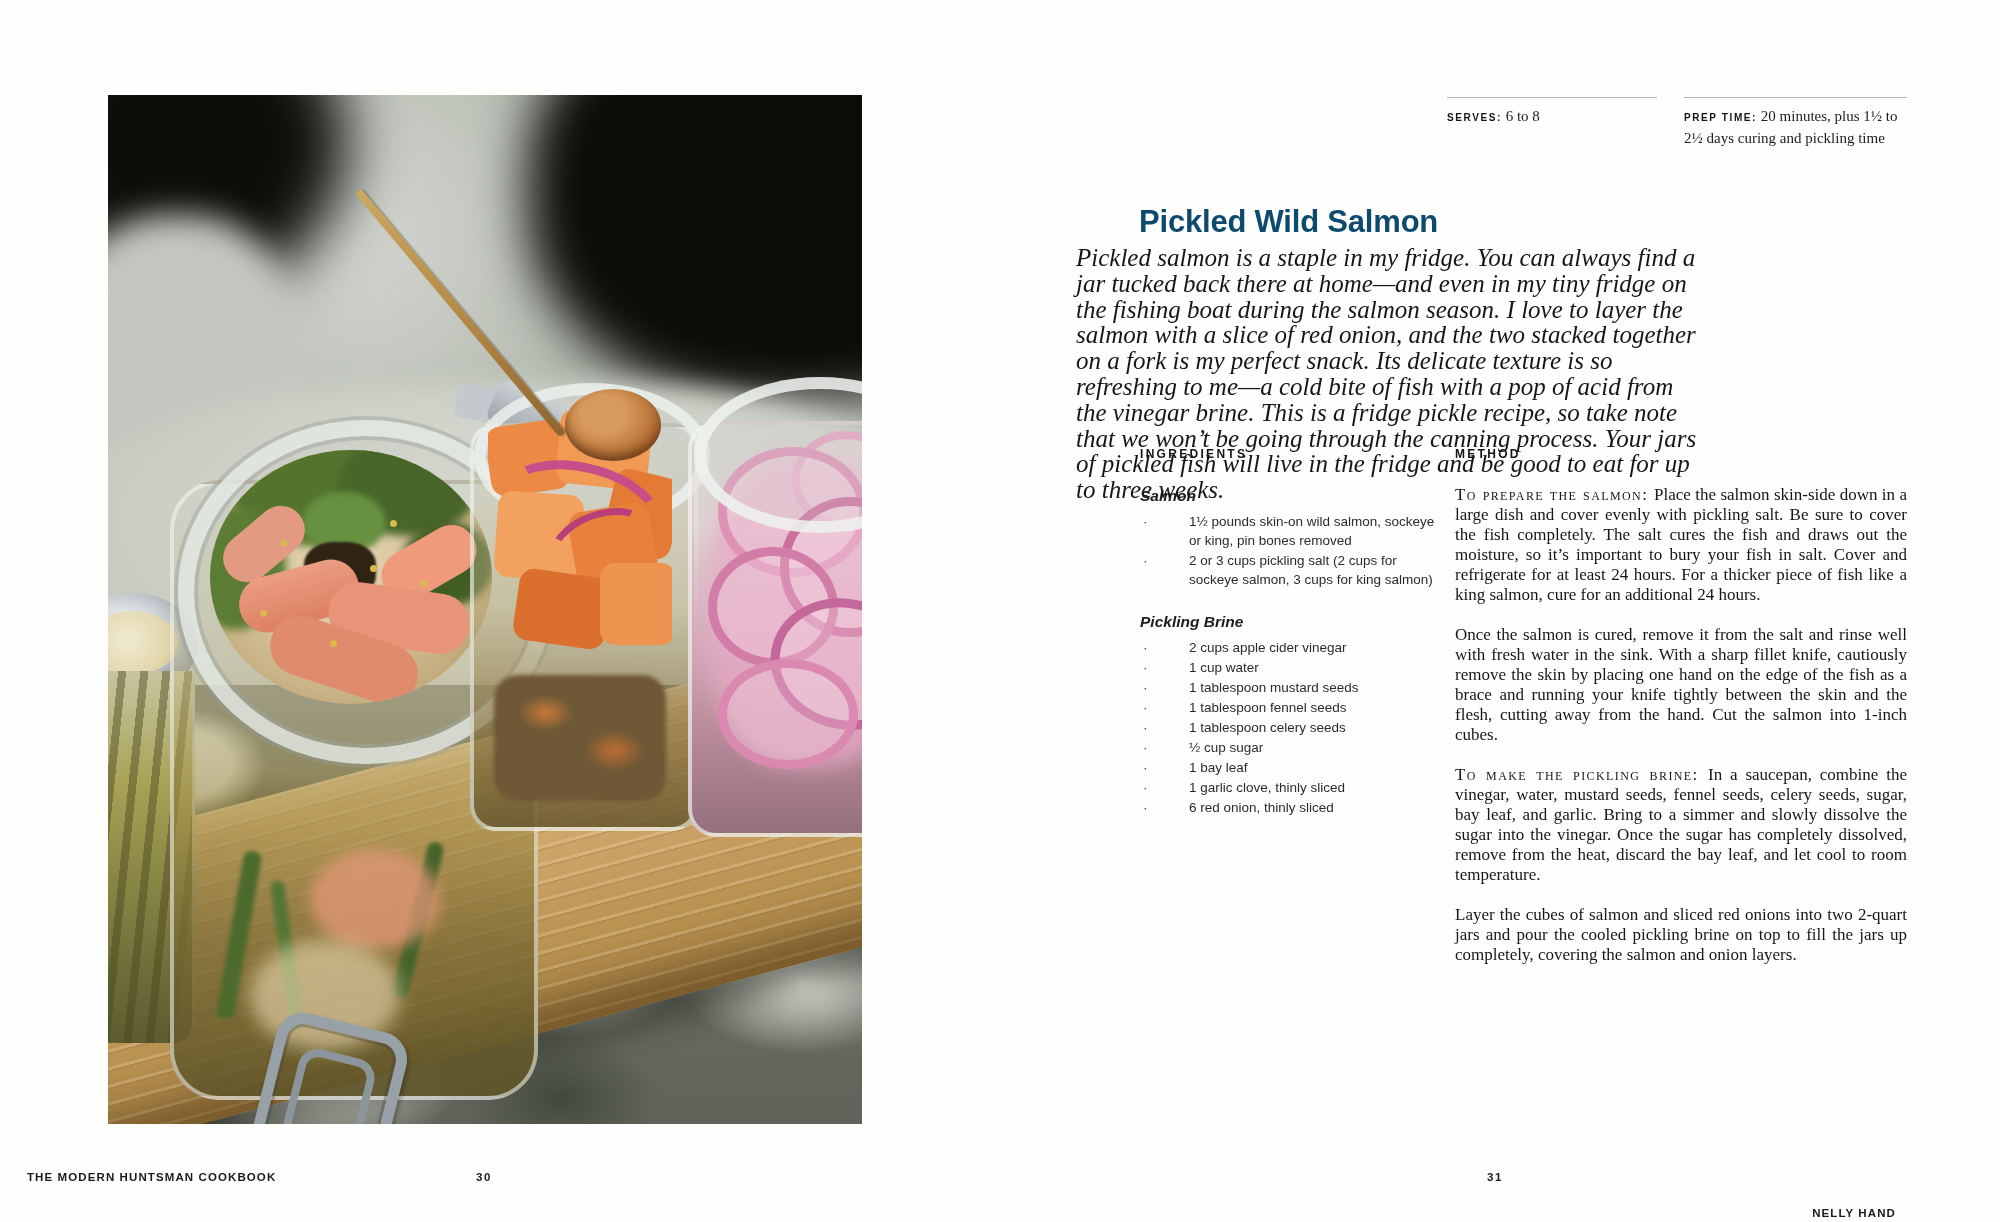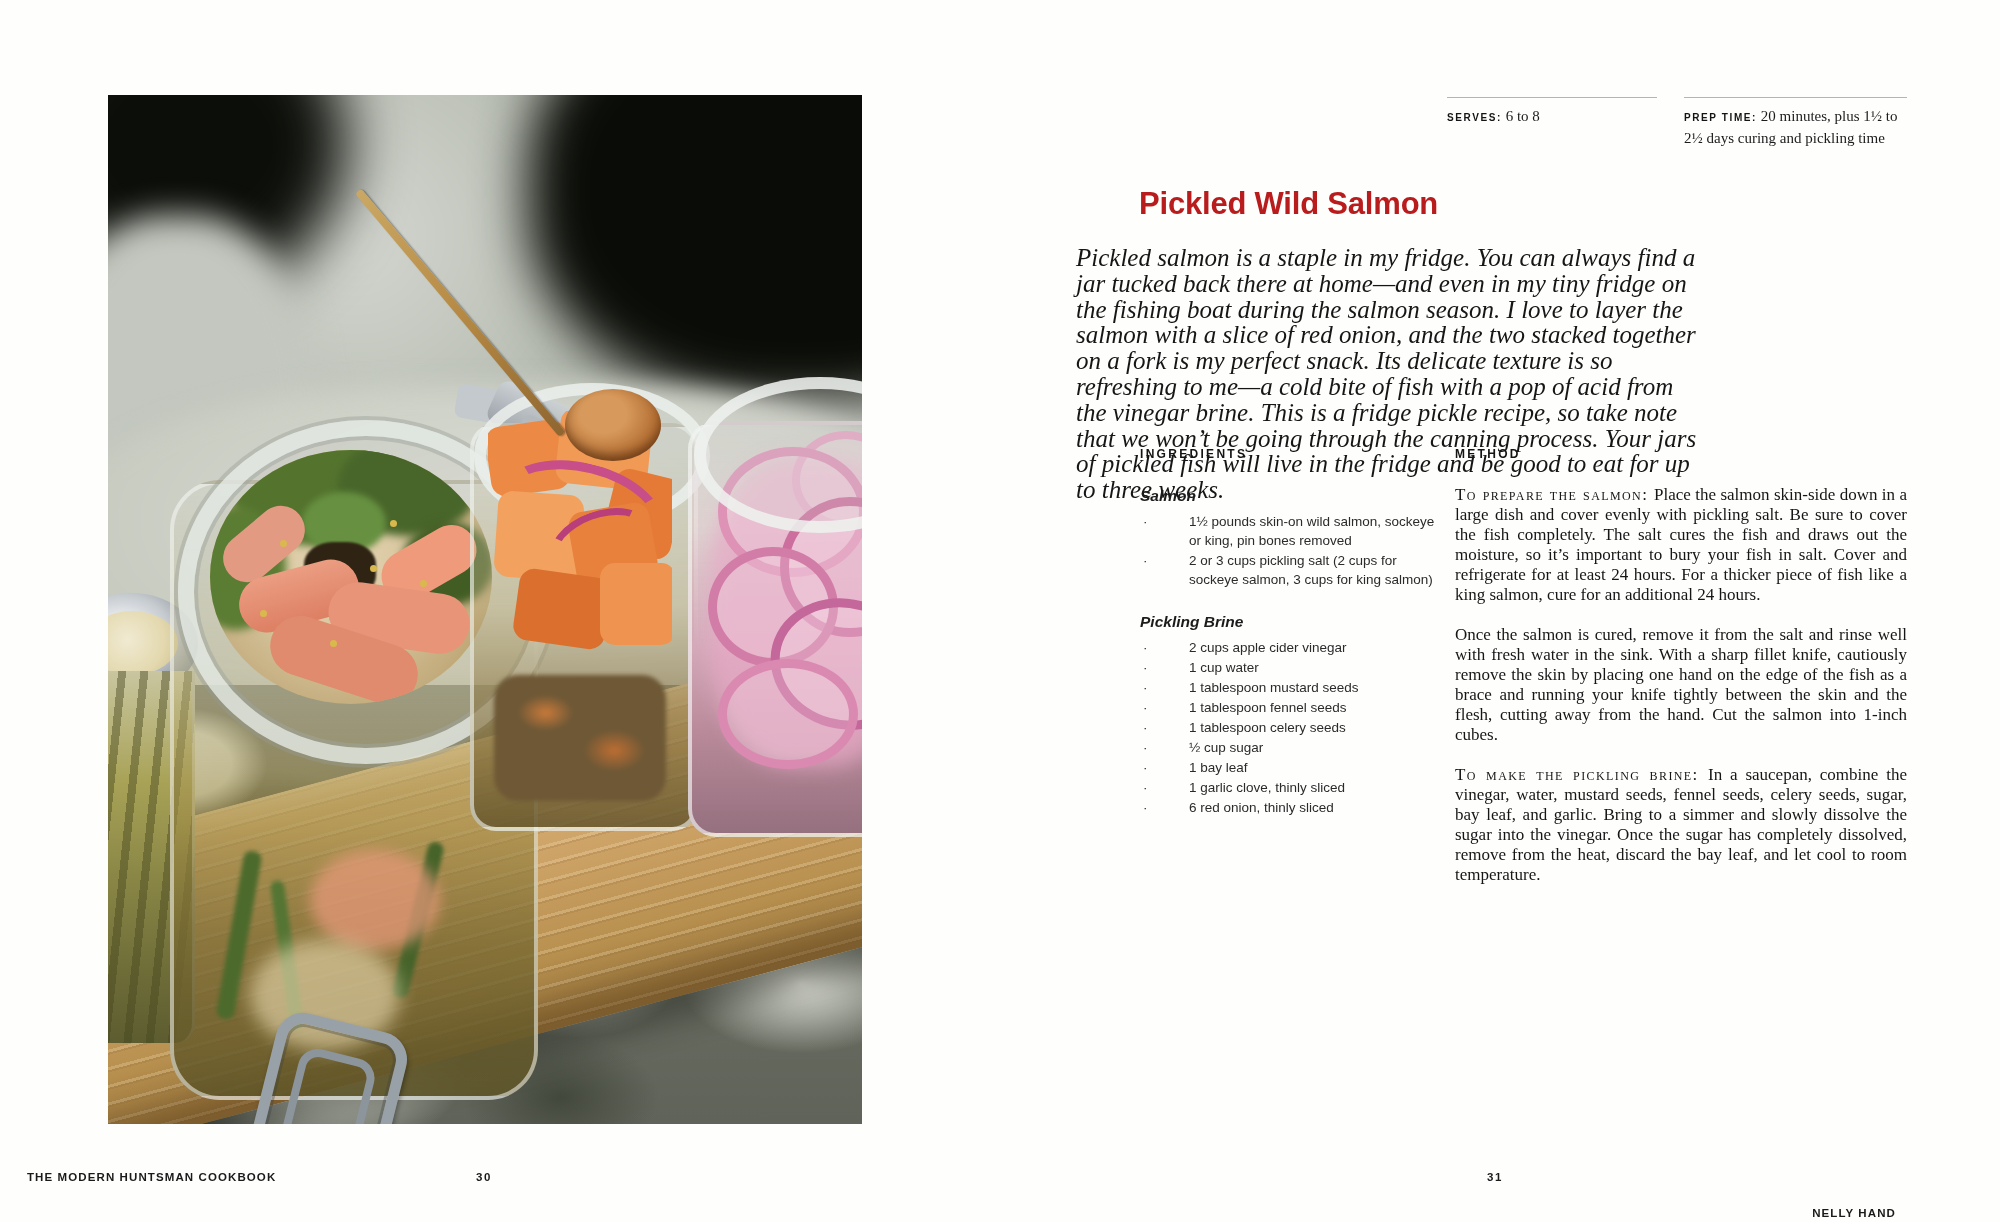--- a/index.html
+++ b/index.html
@@ -113,21 +113,21 @@
   .jar-onion .r2{left:92px;top:120px;width:122px;height:122px;border:9px solid #cc6f9e;}
   .jar-onion .r3{left:20px;top:170px;width:112px;height:102px;border:9px solid #d27da7;}
   .jar-onion .r4{left:82px;top:222px;width:132px;height:112px;border:9px solid #c4679a;transform:rotate(15deg);}
   .jar-onion .r5{left:30px;top:282px;width:122px;height:92px;border:9px solid #da8ab1;}
   .jar-onion .r6{left:104px;top:54px;width:92px;height:82px;border:8px solid #e3a2c2;}
   
   .meta-col{position:absolute;top:97px;border-top:1px solid #b5b5b5;padding-top:8px;font-size:15px;font-family:"Liberation Serif",serif;line-height:20px;color:#1c1c1c;}
   .meta-col .lbl{font-family:"Liberation Sans",sans-serif;font-weight:700;font-size:10px;letter-spacing:1.6px;color:#141414;}
   .meta-serves{left:1447px;width:210px;}
   .meta-prep{left:1684px;width:223px;}
-  .recipe-title{position:absolute;left:1139px;top:142px;font-size:31px;font-weight:700;letter-spacing:-0.2px;color:#b91c1c;margin-top:44px;}
+  .recipe-title{position:absolute;left:1139px;top:160px;font-size:31px;font-weight:700;letter-spacing:-0.2px;color:#0c4a6e;margin-top:44px;}
   .intro{position:absolute;left:1076px;top:220px;width:628px;font-family:"Liberation Serif",serif;font-size:25px;line-height:25.8px;color:#161616;font-style:italic;}
   .col-header{font-weight:700;font-size:12px;letter-spacing:2.3px;color:#141414;}
   .ingredients{position:absolute;left:1140px;top:447px;width:300px;}
   .ing-group-name{font-style:italic;font-weight:700;font-size:15.5px;margin:0 0 7px 0;color:#1c1c1c;}
   .ing-group-1{margin-top:26px;}
   .ing-group-2{margin-top:24px;}
   .ing-item{display:flex;font-size:13.5px;line-height:19px;color:#2b2b2b;margin-bottom:1px;}
   .ing-item .dot{width:46px;flex:0 0 46px;padding-left:3px;}
   .method{position:absolute;left:1455px;top:447px;width:452px;}
   .method-paras{margin-top:24px;font-family:"Liberation Serif",serif;font-size:17px;line-height:20px;color:#161616;text-align:justify;}
@@ -292,19 +292,20 @@
       </div>
   </div>
 </div>
 
 <div class="method">
   <div class="col-header">METHOD</div>
   <div class="method-paras">
     <p><span class="lead">To prepare the salmon: </span><span>Place the salmon skin-side down in a large dish and cover evenly with pickling salt. Be sure to cover the fish completely. The salt cures the fish and draws out the moisture, so it’s important to bury your fish in salt. Cover and refrigerate for at least 24 hours. For a thicker piece of fish like a king salmon, cure for an additional 24 hours.</span></p>
     <p><span>Once the salmon is cured, remove it from the salt and rinse well with fresh water in the sink. With a sharp fillet knife, cautiously remove the skin by placing one hand on the edge of the fish as a brace and running your knife tightly between the skin and the flesh, cutting away from the hand. Cut the salmon into 1-inch cubes.</span></p>
     <p><span class="lead">To make the pickling brine: </span><span>In a saucepan, combine the vinegar, water, mustard seeds, fennel seeds, celery seeds, sugar, bay leaf, and garlic. Bring to a simmer and slowly dissolve the sugar into the vinegar. Once the sugar has completely dissolved, remove from the heat, discard the bay leaf, and let cool to room temperature.</span></p>
+    <p><span>Layer the cubes of salmon and sliced red onions into two 2-quart jars and pour the cooled pickling brine on top to fill the jars up completely, covering the salmon and onion layers.</span></p>
   </div>
 </div>
 
 <div class="footer footer-left">THE MODERN HUNTSMAN COOKBOOK</div>
 <div class="footer pagenum pagenum-left">30</div>
 <div class="footer pagenum pagenum-right">31</div>
 <div class="footer footer-right">NELLY HAND</div>
 
 </body></html>

